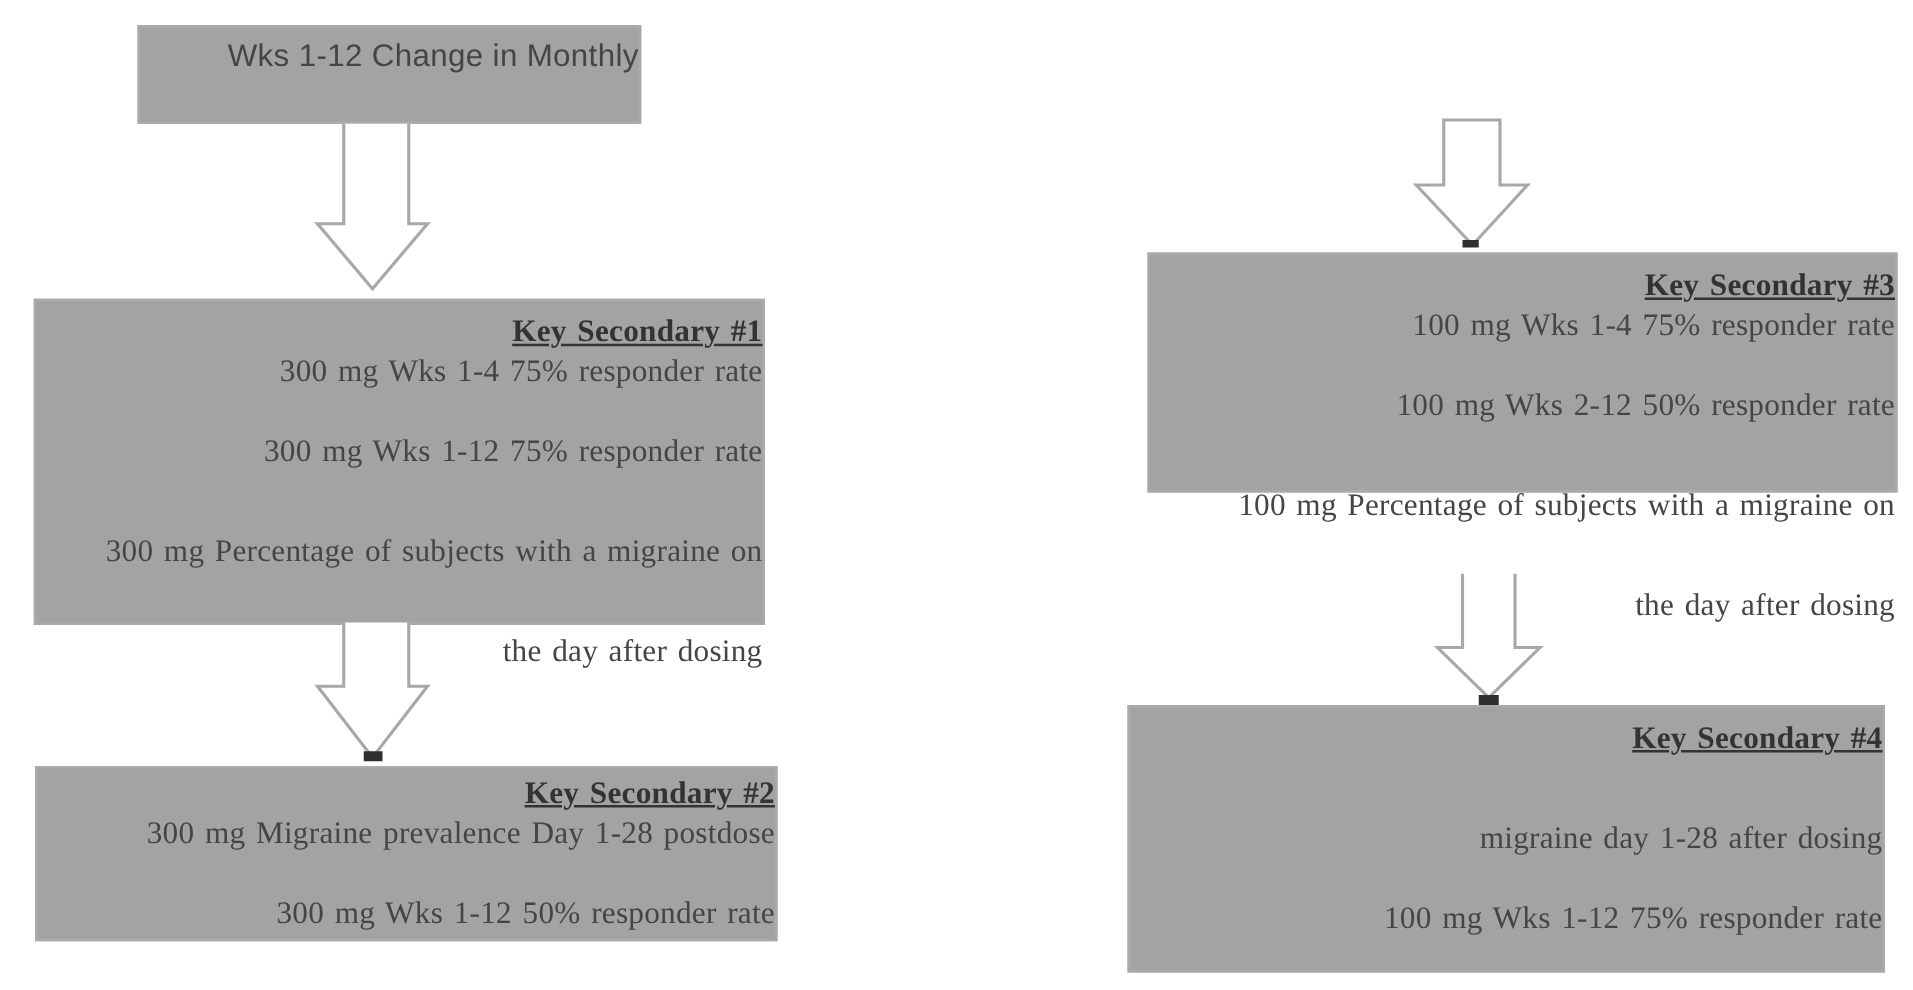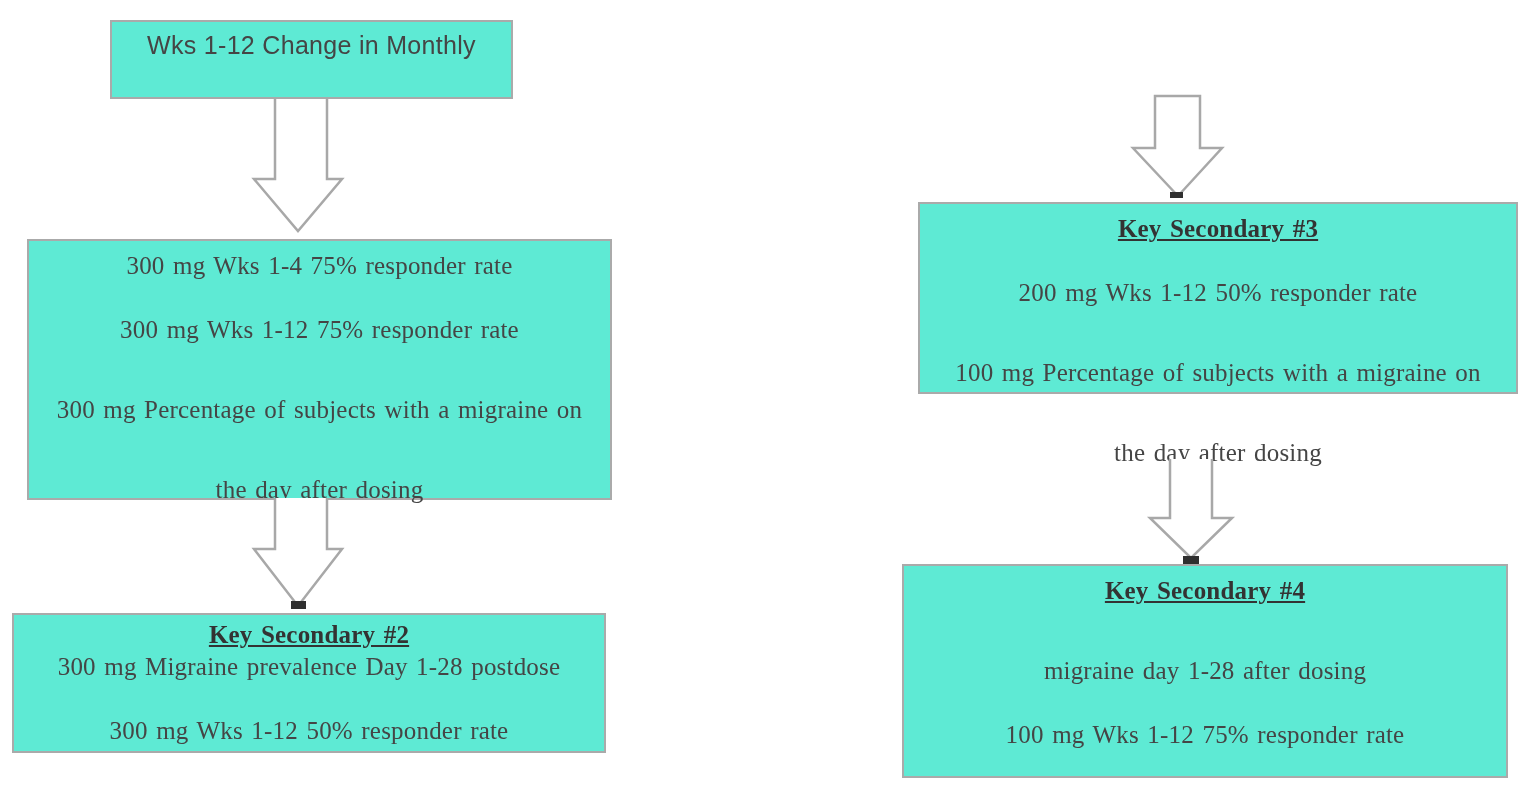--- a/index.html
+++ b/index.html
@@ -1,43 +1,43 @@
 <!DOCTYPE html>
 <html style="--bg: #ffffff; --border: #aaaaaa; --text: #454545; --title: #333333; --arrow: #a8a8a8; --tip: #2f2f2f;"><head>
 <meta charset="utf-8">
 <style>
   html,body{margin:0;padding:0;background:#ffffff;}
   #stage{
     position:relative;width:1530px;height:792px;background:var(--bg,#fff);
     overflow:hidden;filter:blur(0.35px);
   }
   .box{
-    position:absolute;box-sizing:border-box;background:#5eead4;
-    border:2px solid var(--border,#aaa);text-align:center;
+    position:absolute;box-sizing:border-box;background:#a3a3a3;
+    border:2px solid var(--border,#aaa);text-align:right;
   }
   .serif{
     font-family:"Liberation Serif","DejaVu Serif",serif;
     font-size:25px;line-height:32px;color:var(--text,#454545);
     word-spacing:2px;letter-spacing:0.2px;
   }
   .sans{
     font-family:"Liberation Sans","DejaVu Sans",sans-serif;
     font-size:25px;line-height:30px;color:var(--text,#454545);
     letter-spacing:0.3px;
   }
   .line{white-space:nowrap;}
   .wrapline{white-space:nowrap;margin-top:48px;}
   .title{
     font-weight:bold;color:var(--title,#333);
     text-decoration:underline;text-decoration-thickness:2px;text-underline-offset:2px;
   }
   .mt{margin-top:32px;}
   #box-primary{left:110px;top:20px;width:403px;height:79px;padding-top:8px;}
   #box-ks1{left:27px;top:239px;width:585px;height:261px;padding-top:9px;}
-  #box-ks2{left:12px;top:613px;width:594px;height:140px;padding-top:4px;}
+  #box-ks2{left:28px;top:613px;width:594px;height:140px;padding-top:4px;}
   #box-ks3{left:918px;top:202px;width:600px;height:192px;padding-top:9px;}
   #box-ks4{left:902px;top:564px;width:606px;height:214px;padding-top:9px;}
   #box-ks4 .gap-lg{margin-top:26px;}
   .arrow{position:absolute;}
   .arrow svg{overflow:visible;display:block;}
   .arrow path,.arrow polygon{fill:#ffffff;stroke:var(--arrow,#a8a8a8);stroke-width:2.5px;}
   .arrow rect{fill:var(--tip,#2f2f2f);stroke:none;}
   #arrow-1{left:248px;top:99px;}
   #arrow-2{left:248px;top:498px;}
   #arrow-3{left:1128px;top:95px;}
@@ -52,20 +52,21 @@
     <div class="line">Wks 1-12 Change in Monthly</div>
   </div>
 
   <div class="arrow" id="arrow-1">
     <svg width="100" height="136" viewBox="0 0 100 136">
       <path d="M27,0 L27,80 L6,80 L50,132 L94,80 L79,80 L79,0"></path>
     </svg>
   </div>
 
   <div class="box serif" id="box-ks1">
+    <div class="title line">Key Secondary #1</div>
     <div class="line">300 mg Wks 1-4 75% responder rate</div>
     <div class="line mt">300 mg Wks 1-12 75% responder rate</div>
     <div class="mt">
       <div class="wrapline">300 mg Percentage of subjects with a migraine on</div>
       <div class="wrapline">the day after dosing</div>
     </div>
   </div>
 
   <div class="arrow" id="arrow-2">
     <svg width="100" height="112" viewBox="0 0 100 112">
@@ -82,21 +83,22 @@
 
   <div class="arrow" id="arrow-3">
     <svg width="100" height="104" viewBox="0 0 100 104">
       <polygon points="27,1 72,1 72,53 94,53 50,101 5,53 27,53"></polygon>
       <rect x="42" y="97" width="13" height="6"></rect>
     </svg>
   </div>
 
   <div class="box serif" id="box-ks3">
     <div class="title line">Key Secondary #3</div>
-    <div class="line mt">200 mg Wks 1-12 50% responder rate</div>
+    <div class="line">100 mg Wks 1-4 75% responder rate</div>
+    <div class="line mt">100 mg Wks 2-12 50% responder rate</div>
     <div class="mt">
       <div class="wrapline">100 mg Percentage of subjects with a migraine on</div>
       <div class="wrapline">the day after dosing</div>
     </div>
   </div>
 
   <div class="arrow" id="arrow-4">
     <svg width="110" height="108" viewBox="0 0 110 108">
       <path d="M42,0 L42,59 L22,59 L63,99 L104,59 L84,59 L84,0"></path>
       <rect x="55" y="97" width="16" height="8"></rect>

